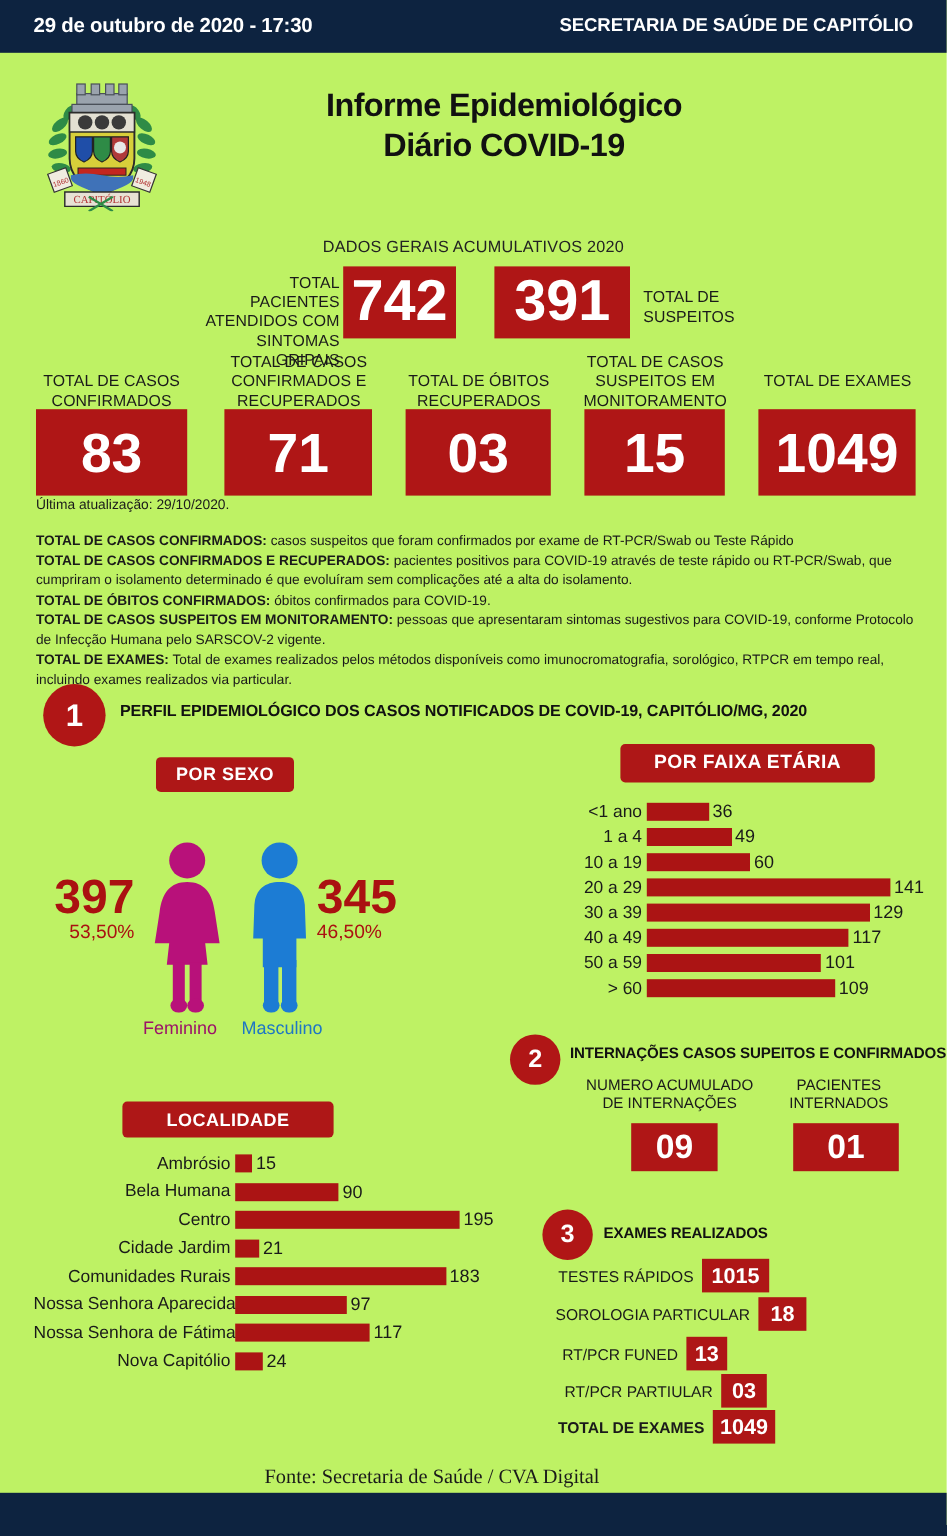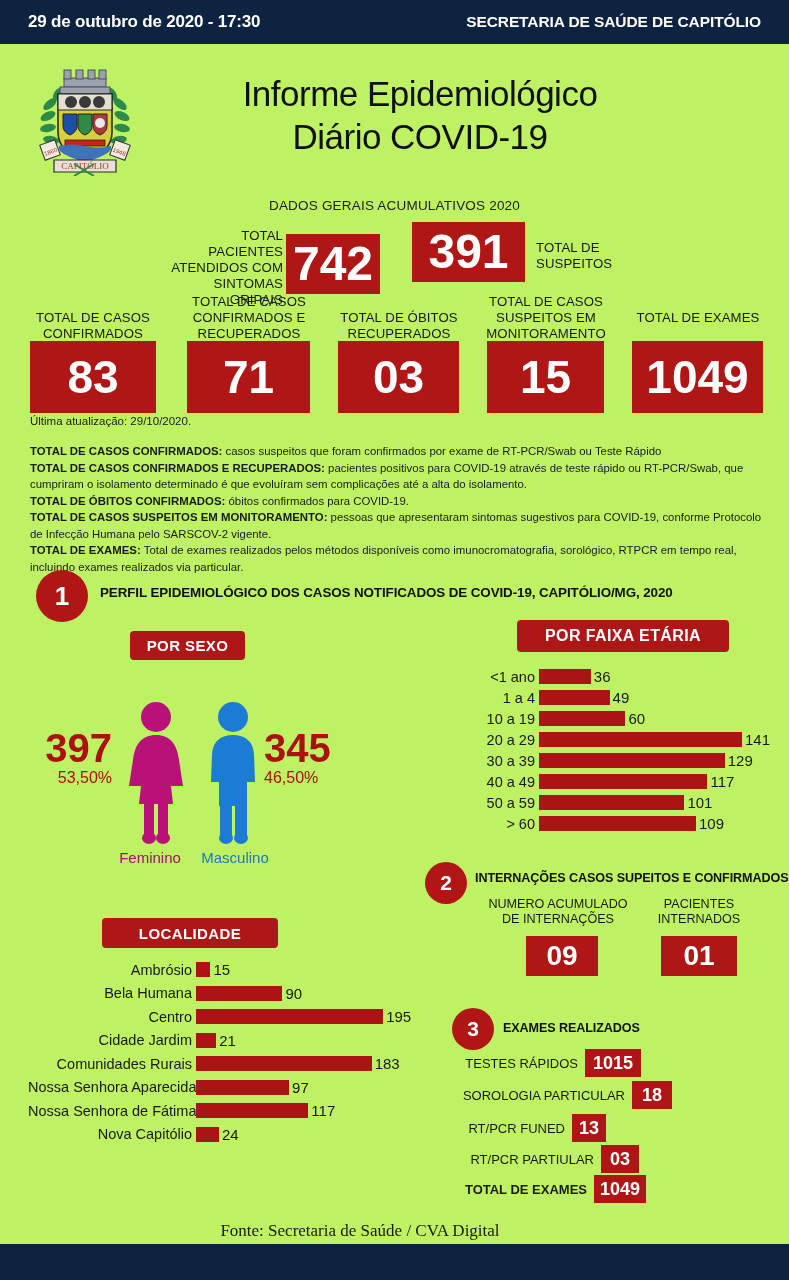--- a/index.html
+++ b/index.html
@@ -34,21 +34,21 @@
     letter-spacing: -0.1px;
   }
 
   
   #emblem { position: absolute; left: 36px; top: 64px; width: 98px; height: 112px; }
 
   
   #main-title {
     position: absolute; left: 150px; top: 72px; width: 540px;
     text-align: center;
-    color: #111111; font-size: 35px; font-weight: normal;
+    color: #111111; font-size: 27px; font-weight: bold;
     line-height: 1.23; letter-spacing: -0.5px;
   }
 
   
   #dados-label {
     position: absolute; left: 0; top: 198px; width: 789px;
     text-align: center; color: #222; font-size: 13.5px;
     letter-spacing: 0.2px;
   }
 
@@ -60,21 +60,21 @@
     font-weight: bold;
     line-height: 1;
   }
   .statlabel {
     position: absolute;
     color: #1a1a1a; font-size: 13.2px; line-height: 1.22;
     letter-spacing: 0.1px;
   }
 
   
-  #box-742 { left: 286px; top: 234px; width: 94px; height: 60px; font-size: 48px; }
+  #box-742 { left: 286px; top: 222px; width: 94px; height: 60px; font-size: 48px; }
   #lbl-742 { left: 165px; top: 228px; width: 118px; text-align: right; }
   #box-391 { left: 412px; top: 222px; width: 113px; height: 60px; font-size: 48px; }
   #lbl-391 { left: 536px; top: 240px; width: 130px; text-align: left; }
 
   
   #box-83   { left: 30px;  top: 341px; width: 126px; height: 72px; font-size: 46px; }
   #lbl-83   { left: 22px;  top: 310px; width: 142px; text-align: center; }
   #box-71   { left: 187px; top: 341px; width: 123px; height: 72px; font-size: 46px; }
   #lbl-71   { left: 178px; top: 294px; width: 142px; text-align: center; }
   #box-03   { left: 338px; top: 341px; width: 121px; height: 72px; font-size: 46px; }
@@ -169,21 +169,21 @@
   #chart-local .hbar-label { width: 168px; }
 
   
   .int-label {
     position: absolute; text-align: center;
     color: #1a1a1a; font-size: 12.6px; line-height: 1.2;
   }
   #int-lbl-1 { left: 481px; top: 897px; width: 154px; }
   #int-lbl-2 { left: 645px; top: 897px; width: 108px; }
   #int-box-1 { left: 526px; top: 936px; width: 72px; height: 40px; font-size: 28px; }
-  #int-box-2 { left: 661px; top: 936px; width: 76px; height: 40px; font-size: 28px; }
+  #int-box-2 { left: 661px; top: 936px; width: 88px; height: 40px; font-size: 28px; }
 
   
   .exam-row { position: absolute; height: 28px; display: flex; align-items: center; }
   .exam-label { text-align: right; color: #1a1a1a; font-size: 13px; padding-right: 7px; white-space: nowrap; }
   .exam-box {
     background: #ae1616; color: #fff; font-weight: bold;
     display: flex; align-items: center; justify-content: center;
     height: 28px; font-size: 18px;
   }
   .exam-row.bold .exam-label { font-weight: bold; font-size: 13px; }

